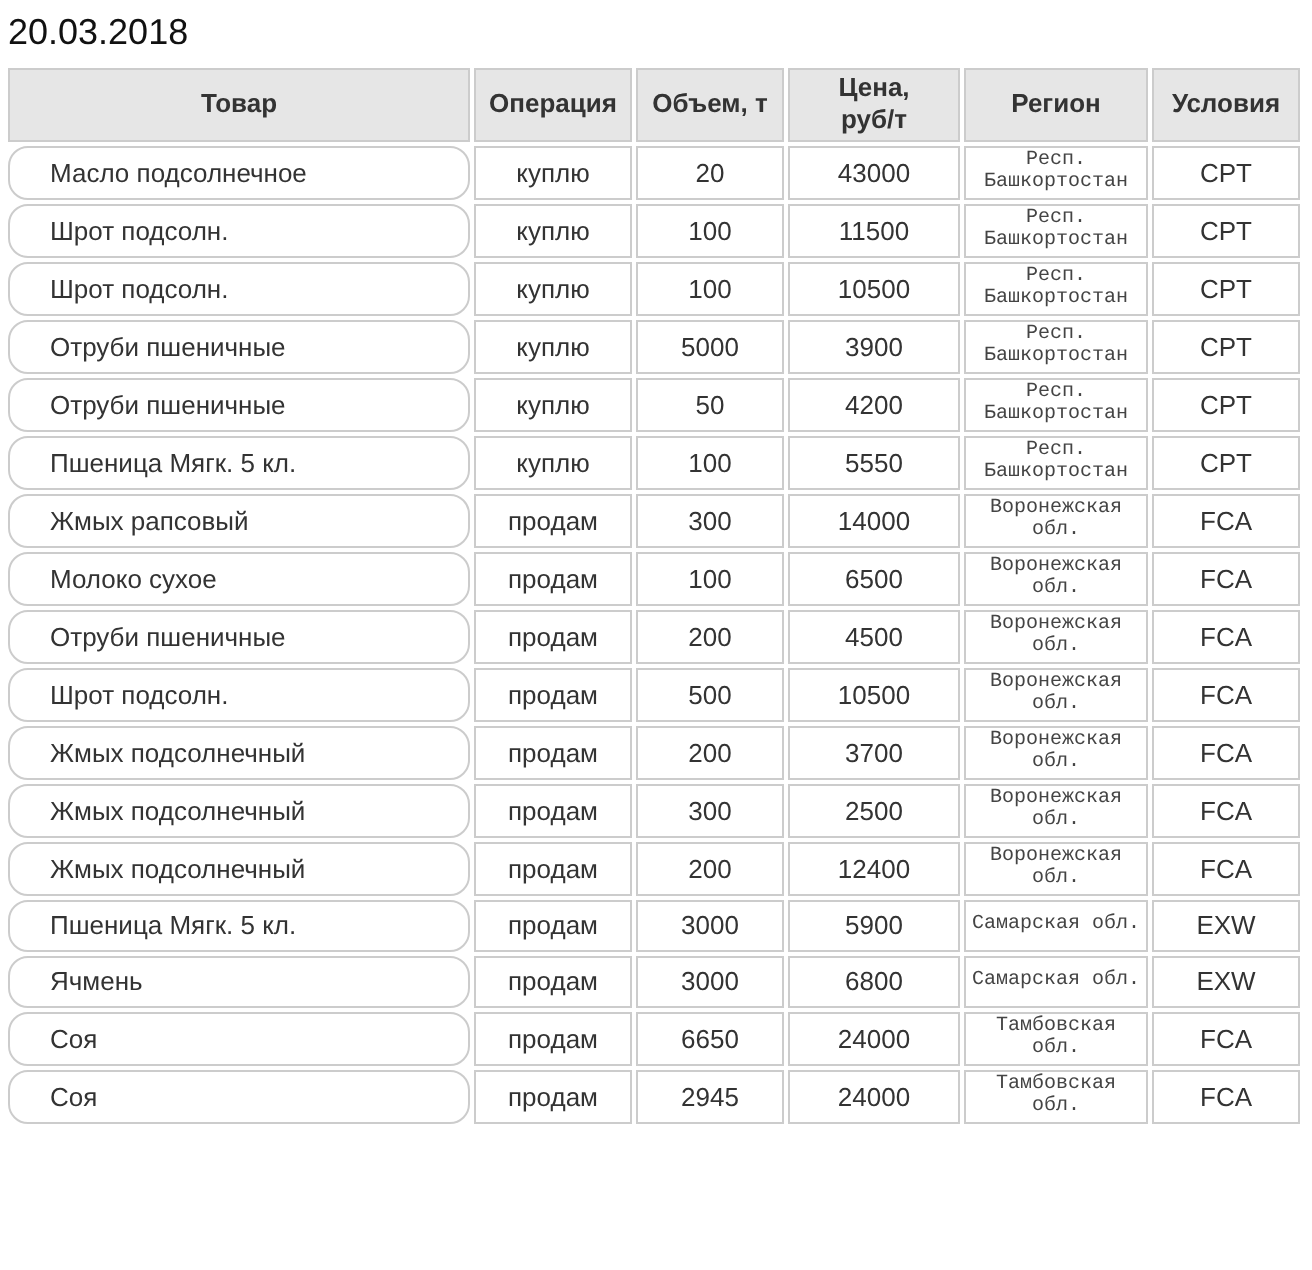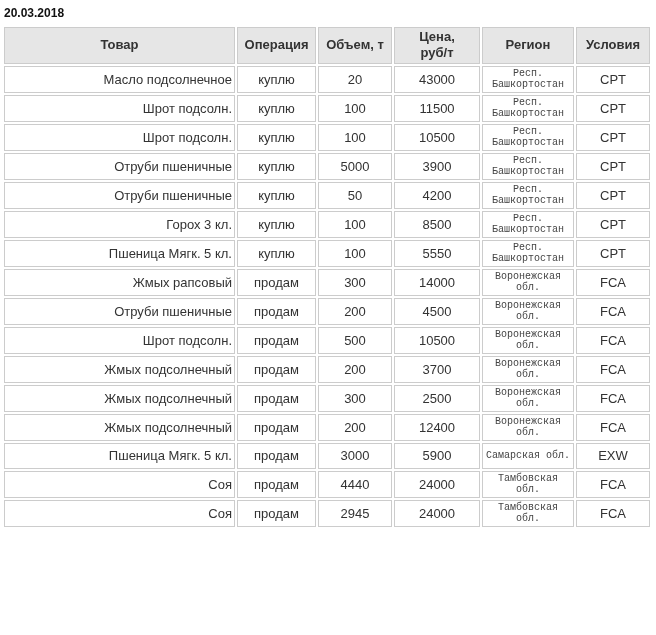--- a/index.html
+++ b/index.html
@@ -19,21 +19,21 @@
   }
   .page{padding:0 2px;}
   .titlebar{
     display:flex;justify-content:space-between;align-items:center;
     padding:6px 2px 5px 2px;
   }
   .page-title{
     font-size:15px;font-weight:bold;color:var(--title-color);
   }
   .page-date{
-    font-size:12px;font-weight:bold;color:var(--title-color);
+    font-size:18px;font-weight:normal;color:var(--title-color);
   }
   table.lots{
     width:650px;
     table-layout:fixed;
     border-collapse:separate;
     border-spacing:2px;
   }
   col.c-product{width:231px;}
   col.c-operation{width:79px;}
   col.c-volume{width:74px;}
@@ -51,21 +51,21 @@
   }
   td{
     border:1px solid var(--border-color);
     background:#ffffff;
     font-size:13px;color:var(--text-color);
     height:26px;
     text-align:center;vertical-align:middle;
     padding:1px 2px;
     overflow:hidden;
   }
-  td.col-product{text-align:right;padding-left:20px;}
+  td.col-product{text-align:left;padding-left:20px;border-radius:10px;}
   td.col-region{
     font-size:10px;color:var(--region-text);line-height:1.15;font-family:Liberation Mono, monospace;
   }
 </style>
 </head>
 <body>
 
 <div class="page">
 
   <div class="titlebar">
@@ -127,40 +127,40 @@
         </tr>
         <tr>
           <td class="col-product">Отруби пшеничные</td>
           <td class="col-operation">куплю</td>
           <td class="col-volume">50</td>
           <td class="col-price">4200</td>
           <td class="col-region">Респ. Башкортостан</td>
           <td class="col-terms">CPT</td>
         </tr>
         <tr>
-          <td class="col-product">Горох 3 кл.</td>
-          <td class="col-operation">куплю</td>
-          <td class="col-volume">100</td>
-          <td class="col-price">8500</td>
-          <td class="col-region">Респ. Башкортостан</td>
-          <td class="col-terms">CPT</td>
-        </tr>
-        <tr>
           <td class="col-product">Пшеница Мягк. 5 кл.</td>
           <td class="col-operation">куплю</td>
           <td class="col-volume">100</td>
           <td class="col-price">5550</td>
           <td class="col-region">Респ. Башкортостан</td>
           <td class="col-terms">CPT</td>
         </tr>
         <tr>
           <td class="col-product">Жмых рапсовый</td>
           <td class="col-operation">продам</td>
           <td class="col-volume">300</td>
           <td class="col-price">14000</td>
+          <td class="col-region">Воронежская обл.</td>
+          <td class="col-terms">FCA</td>
+        </tr>
+        <tr>
+          <td class="col-product">Молоко сухое</td>
+          <td class="col-operation">продам</td>
+          <td class="col-volume">100</td>
+          <td class="col-price">6500</td>
           <td class="col-region">Воронежская обл.</td>
           <td class="col-terms">FCA</td>
         </tr>
         <tr>
           <td class="col-product">Отруби пшеничные</td>
           <td class="col-operation">продам</td>
           <td class="col-volume">200</td>
           <td class="col-price">4500</td>
           <td class="col-region">Воронежская обл.</td>
           <td class="col-terms">FCA</td>
@@ -199,23 +199,31 @@
         </tr>
         <tr>
           <td class="col-product">Пшеница Мягк. 5 кл.</td>
           <td class="col-operation">продам</td>
           <td class="col-volume">3000</td>
           <td class="col-price">5900</td>
           <td class="col-region">Самарская обл.</td>
           <td class="col-terms">EXW</td>
         </tr>
         <tr>
+          <td class="col-product">Ячмень</td>
+          <td class="col-operation">продам</td>
+          <td class="col-volume">3000</td>
+          <td class="col-price">6800</td>
+          <td class="col-region">Самарская обл.</td>
+          <td class="col-terms">EXW</td>
+        </tr>
+        <tr>
           <td class="col-product">Соя</td>
           <td class="col-operation">продам</td>
-          <td class="col-volume">4440</td>
+          <td class="col-volume">6650</td>
           <td class="col-price">24000</td>
           <td class="col-region">Тамбовская обл.</td>
           <td class="col-terms">FCA</td>
         </tr>
         <tr>
           <td class="col-product">Соя</td>
           <td class="col-operation">продам</td>
           <td class="col-volume">2945</td>
           <td class="col-price">24000</td>
           <td class="col-region">Тамбовская обл.</td>

